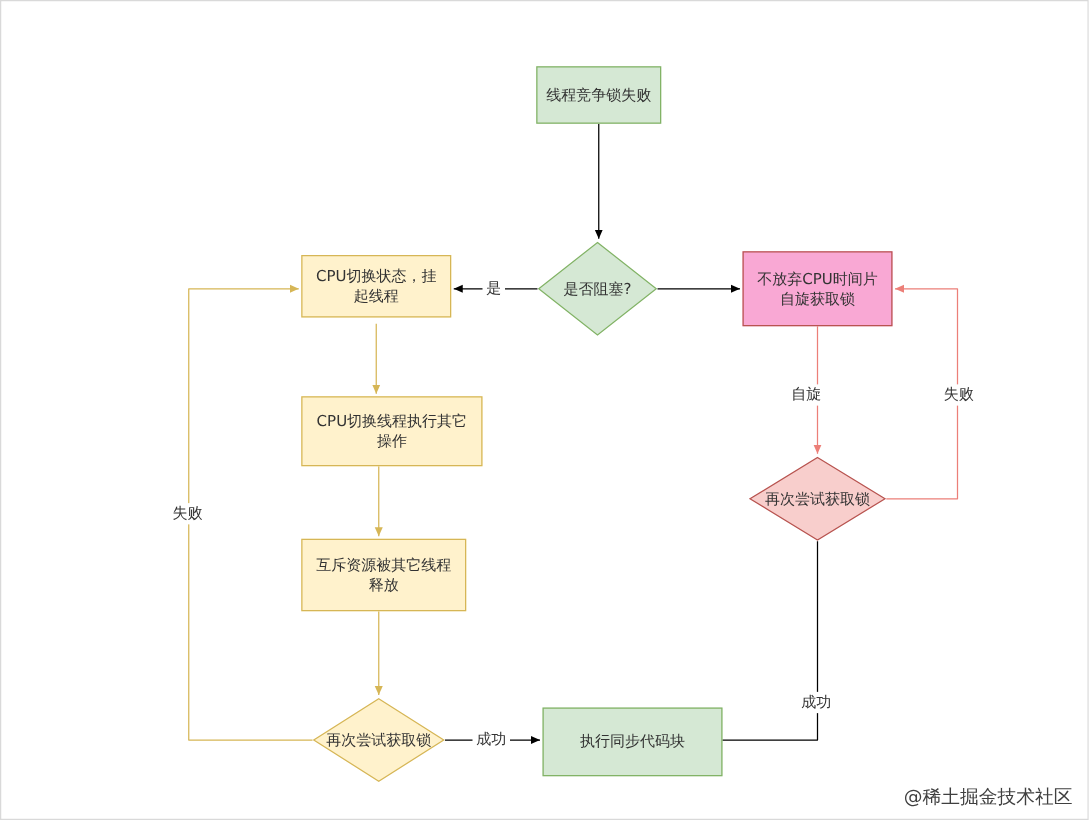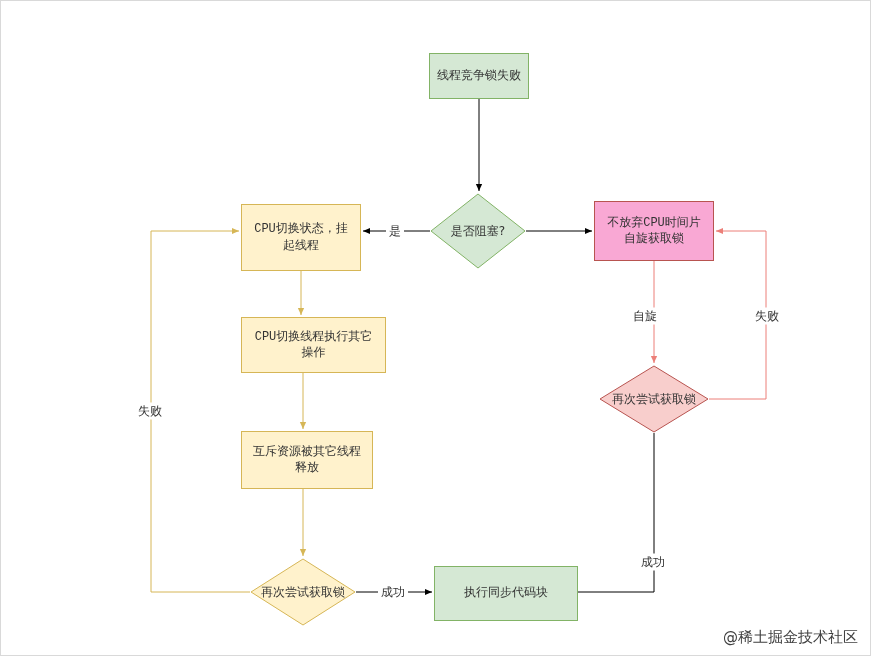--- a/index.html
+++ b/index.html
@@ -18,21 +18,21 @@
     position: absolute;
     display: flex;
     align-items: center;
     justify-content: center;
     text-align: center;
     font-size: 12px;
     color: #333333;
     line-height: 1.35;
     box-sizing: border-box;
   }
-  .rect { border: 1px solid; padding: 2px 4px; font-family: Liberation Mono, monospace; }
+  .rect { border: 1px solid; padding: 2px 4px; }
   .rect.green  { background: #d5e8d4; border-color: #82b366; }
   .rect.yellow { background: #fff2cc; border-color: #d6b656; }
   .rect.pink   { background: #f9a8d4; border-color: #b85450; }
   .diamond svg { position: absolute; inset: 0; width: 100%; height: 100%; }
   .shape-green  { fill: #d5e8d4; stroke: #82b366; stroke-width: 1; }
   .shape-yellow { fill: #fff2cc; stroke: #d6b656; stroke-width: 1; }
   .shape-pink   { fill: #f8cecc; stroke: #b85450; stroke-width: 1; }
   .node-label { position: relative; padding: 0 3px; }
   .edge-label {
     position: absolute;
@@ -80,21 +80,21 @@
     <path class="edge-path" d="M249 591 L150 591 L150 230 L238 230" stroke="#d6b656" marker-end="url(#arr-yellow)"></path>
     <path class="edge-path" d="M653 260 L653 362" stroke="#ec7f78" marker-end="url(#arr-pink)"></path>
     <path class="edge-path" d="M708 398 L765 398 L765 230 L715 230" stroke="#ec7f78" marker-end="url(#arr-pink)"></path>
     <path class="edge-path" d="M653 432 L653 591 L555 591" stroke="#000000" marker-end="url(#arr-black)"></path>
   </svg>
 
   <div class="node rect green" style="left:428px; top:52px; width:100px; height:46px;">
     <span class="node-label">线程竞争锁失败</span>
   </div>
 
-  <div class="node rect yellow" style="left:240px; top:203px; width:120px; height:67px;">
+  <div class="node rect yellow" style="left:240px; top:203px; width:120px; height:50px;">
     <span class="node-label">CPU切换状态，挂起线程</span>
   </div>
 
   <div class="node rect pink" style="left:593px; top:200px; width:120px; height:60px;">
     <span class="node-label">不放弃CPU时间片自旋获取锁</span>
   </div>
 
   <div class="node rect yellow" style="left:240px; top:316px; width:145px; height:56px;justify-content:flex-end;">
     <span class="node-label">CPU切换线程执行其它操作</span>
   </div>

